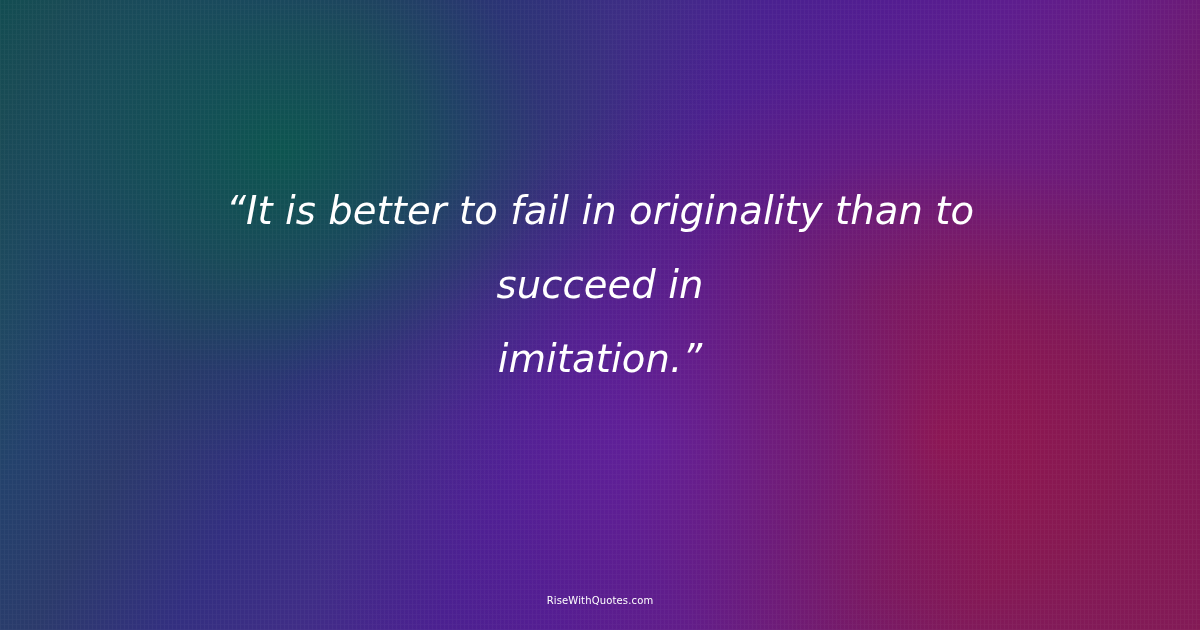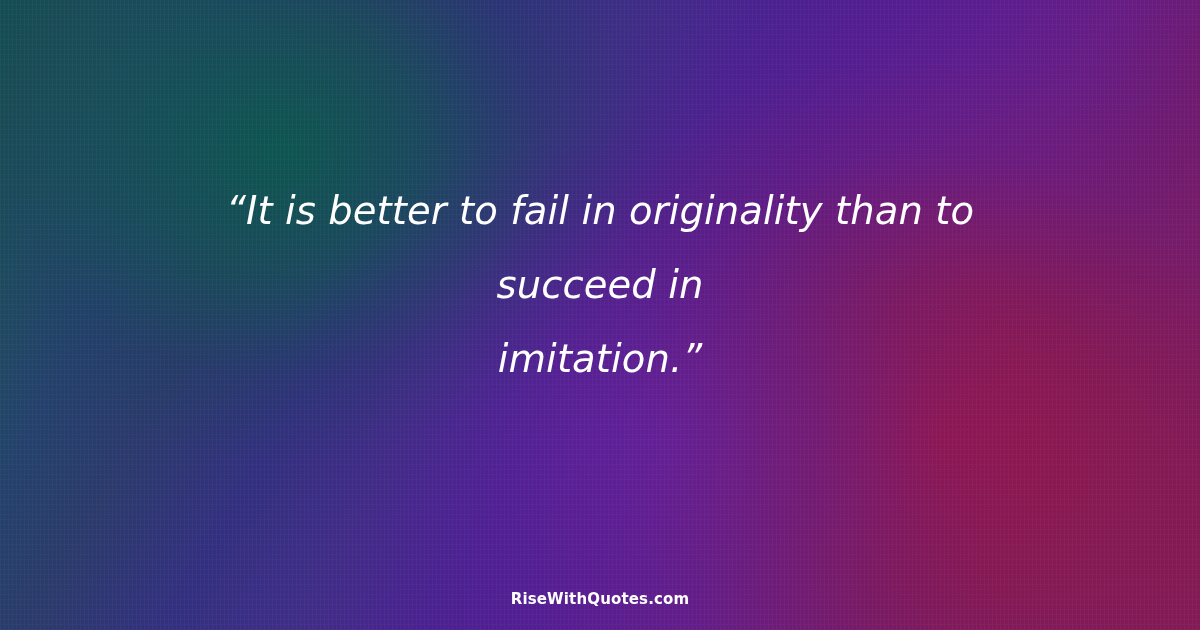--- a/index.html
+++ b/index.html
@@ -138,22 +138,22 @@
     left: 0;
     right: 0;
     bottom: 22px;
     text-align: center;
   }
 
   .footer-text {
     display: inline-block;
     font-family: "DejaVu Sans", sans-serif;
     font-style: normal;
-    font-weight: 700;
-    font-size: 15px;
+    font-weight: 400;
+    font-size: 10px;
     letter-spacing: 0.15px;
     color: #ffffff;
   }
 </style>
 </head>
 <body>
 
 <div class="quote-card">
 
   <div class="bg-base"></div>

